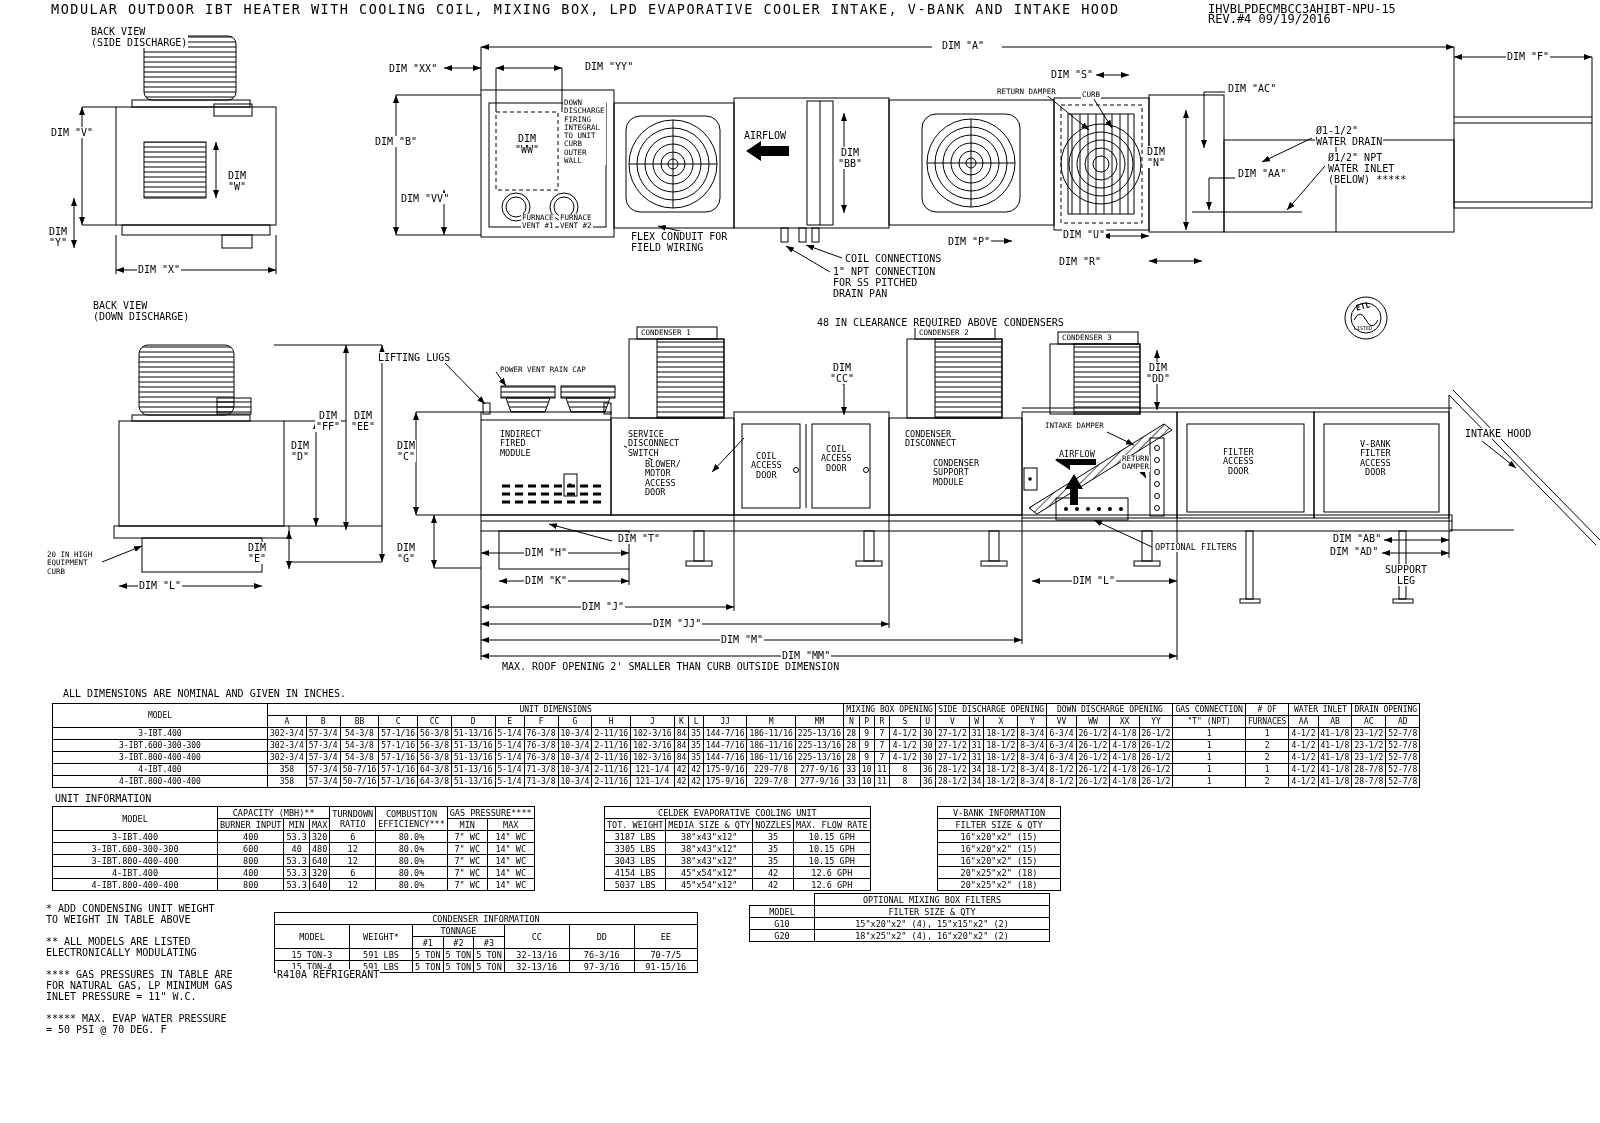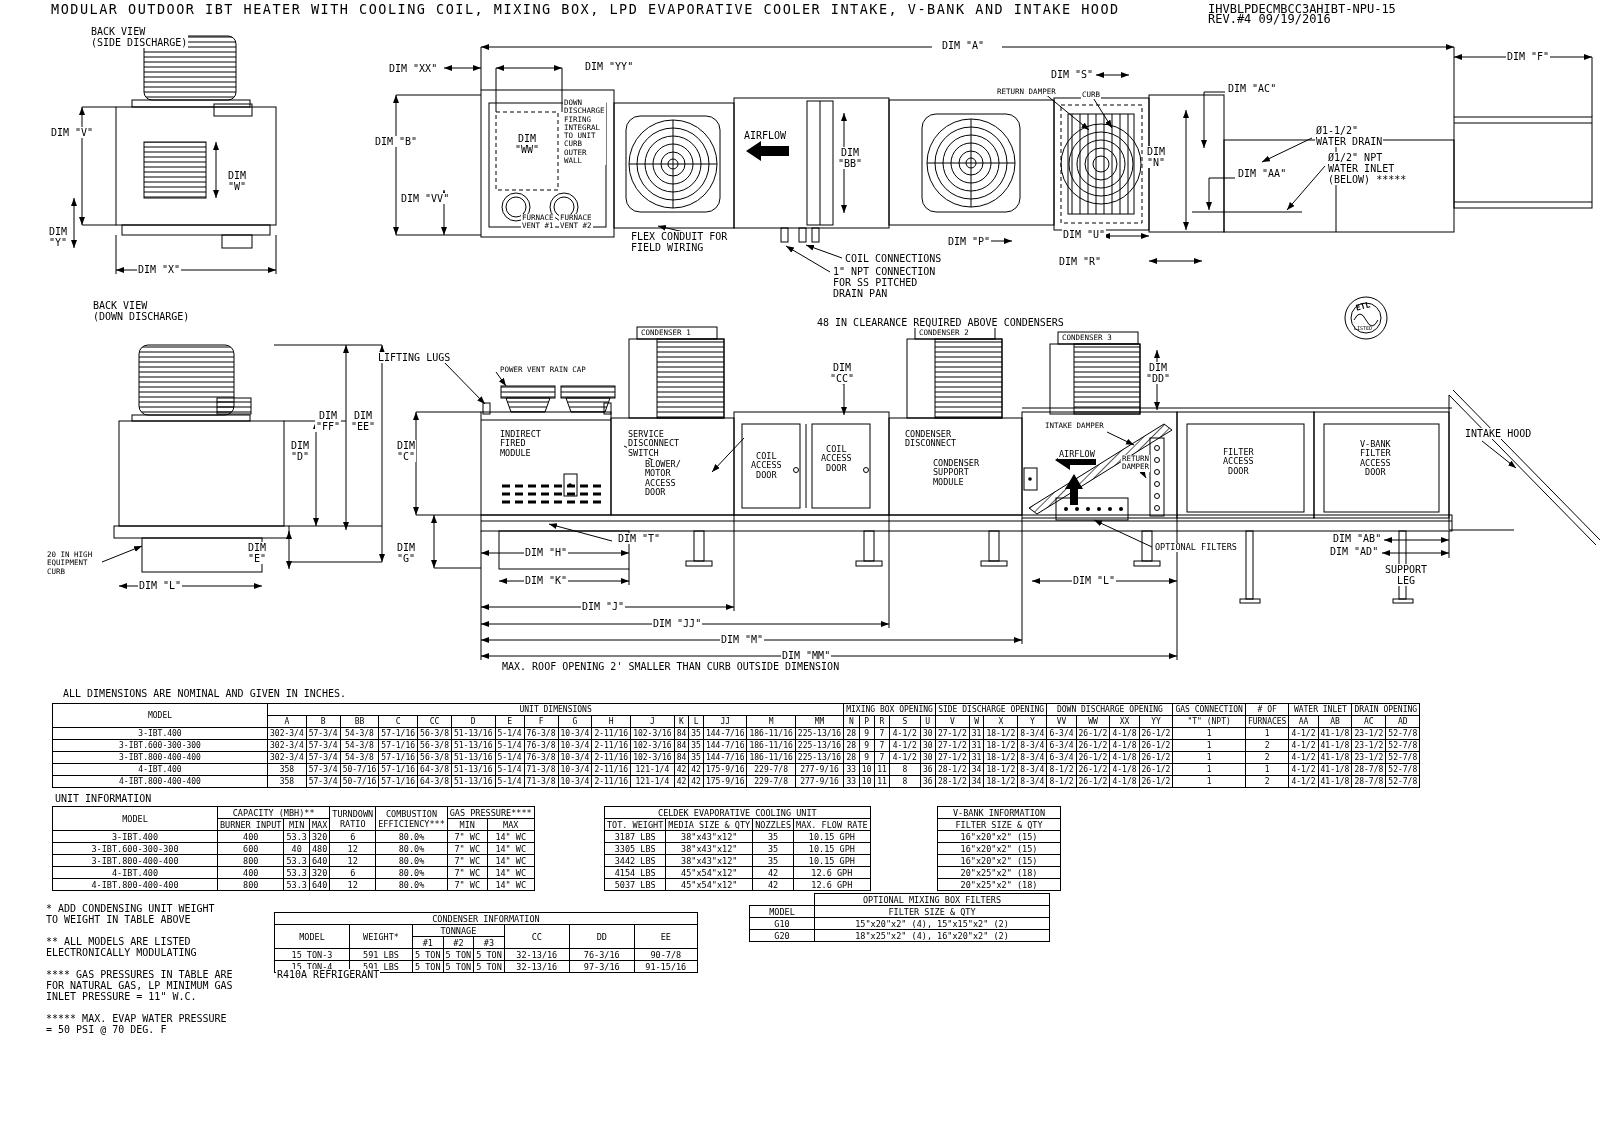--- a/index.html
+++ b/index.html
@@ -782,21 +782,21 @@
           <td>35</td>
           <td>10.15 GPH</td>
         </tr>
         <tr>
           <td>3305 LBS</td>
           <td>38"x43"x12"</td>
           <td>35</td>
           <td>10.15 GPH</td>
         </tr>
         <tr>
-          <td>3442 LBS</td>
+          <td>3043 LBS</td>
           <td>38"x43"x12"</td>
           <td>35</td>
           <td>10.15 GPH</td>
         </tr>
         <tr>
           <td>4154 LBS</td>
           <td>45"x54"x12"</td>
           <td>42</td>
           <td>12.6 GPH</td>
         </tr>
@@ -870,21 +870,21 @@
     </thead>
     <tbody>
         <tr>
           <td>15 TON-3</td>
           <td>591 LBS</td>
           <td>5 TON</td>
           <td>5 TON</td>
           <td>5 TON</td>
           <td>32-13/16</td>
           <td>76-3/16</td>
-          <td>90-7/8</td>
+          <td>70-7/5</td>
         </tr>
         <tr>
           <td>15 TON-4</td>
           <td>591 LBS</td>
           <td>5 TON</td>
           <td>5 TON</td>
           <td>5 TON</td>
           <td>32-13/16</td>
           <td>97-3/16</td>
           <td>91-15/16</td>

